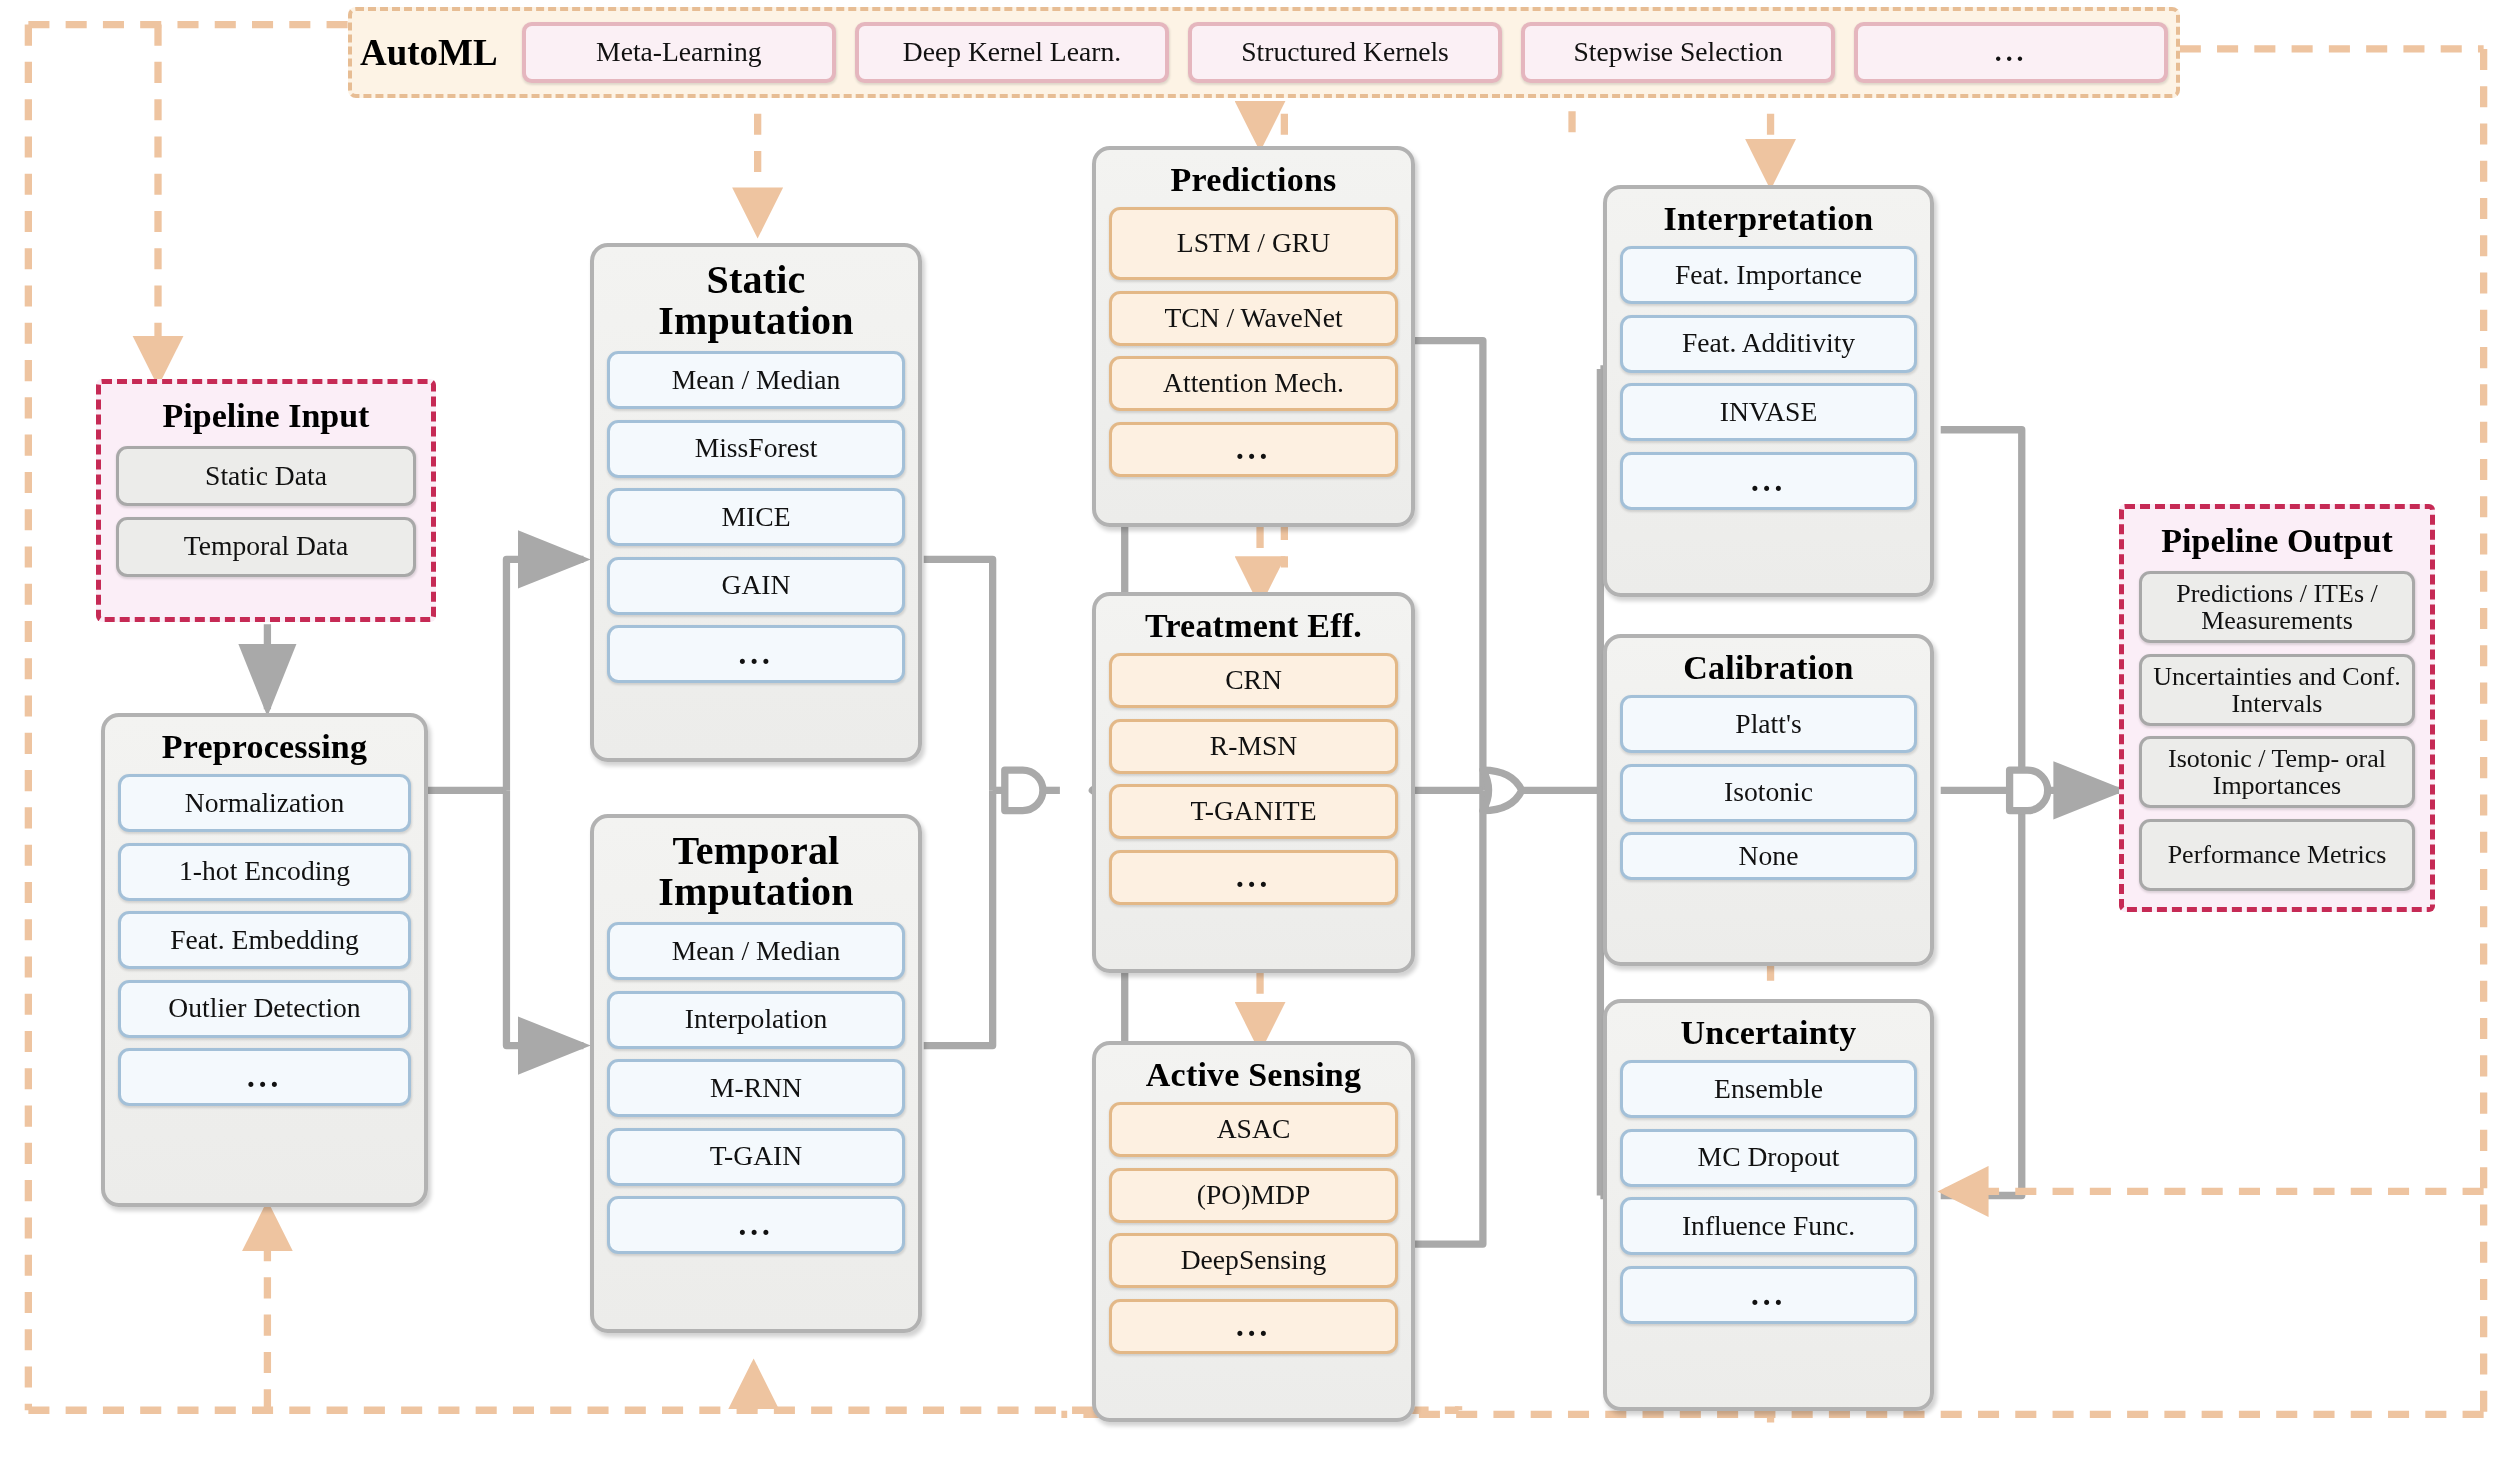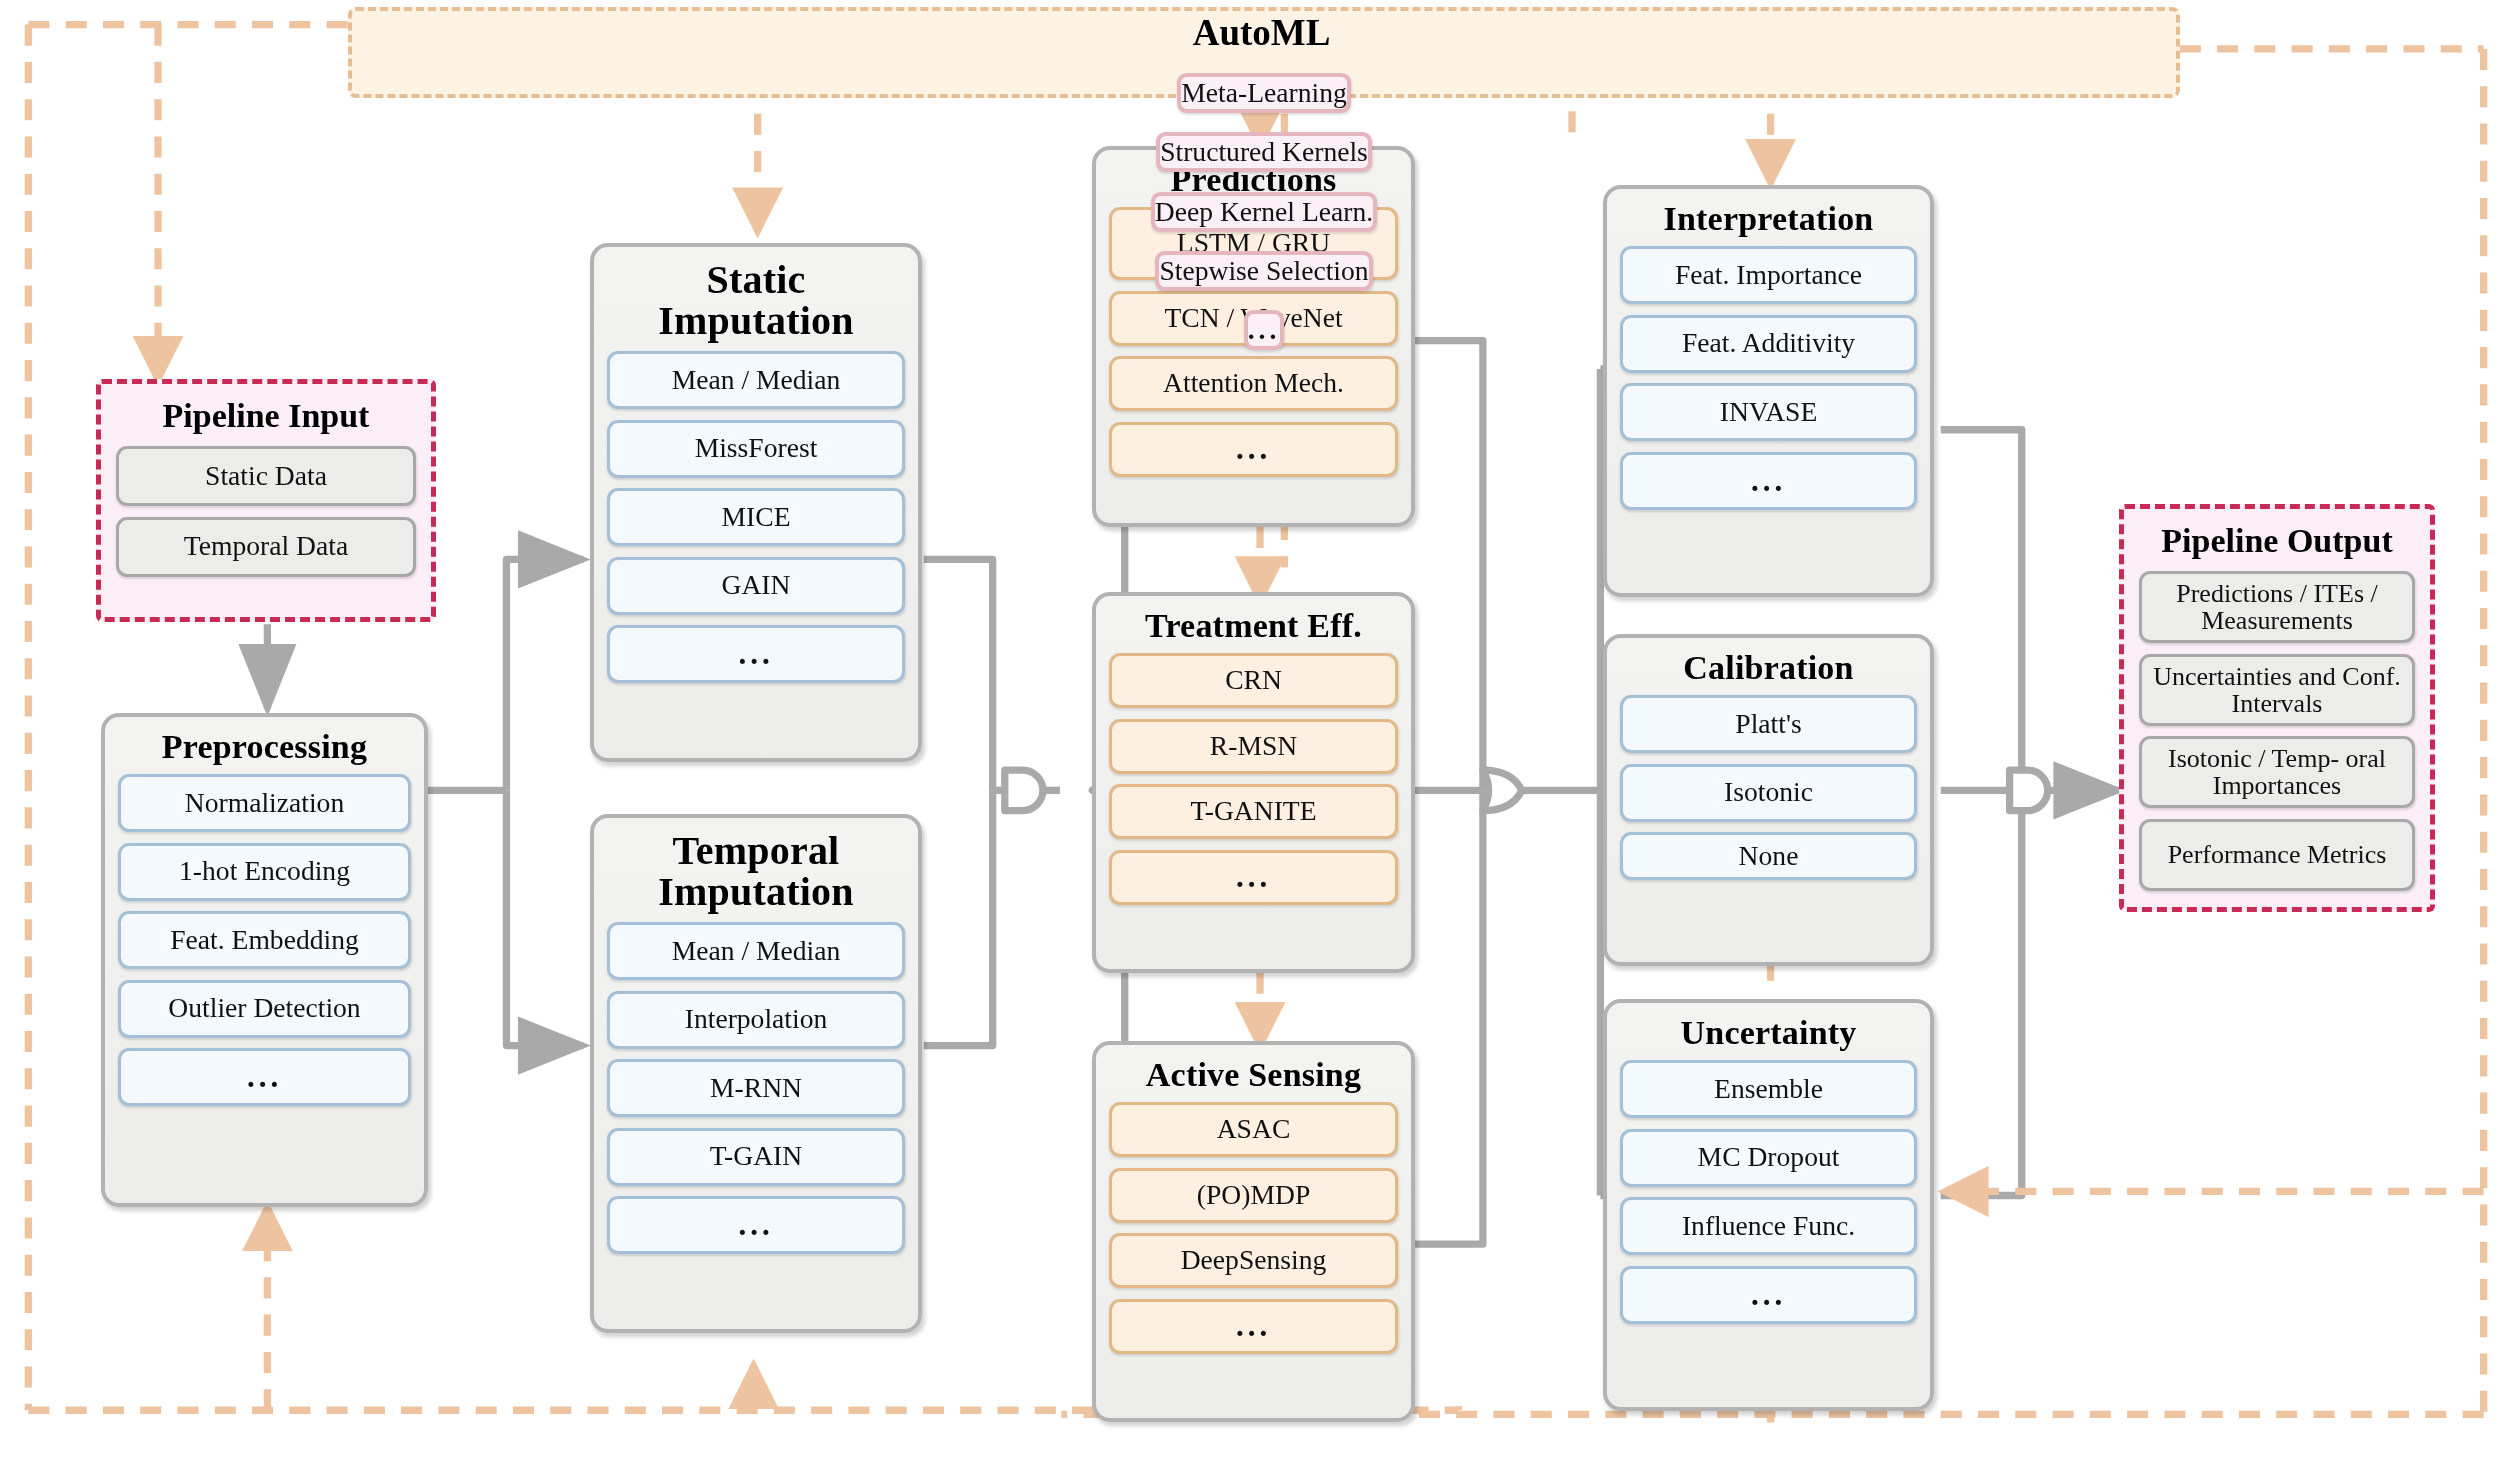--- a/index.html
+++ b/index.html
@@ -52,23 +52,22 @@
   }
   .pinkbox .title{text-align:center;font-weight:bold;font-size:34px;margin:4.9px 0 11.3px 0;color:#000;}
 
   .automl{
     position:absolute;box-sizing:border-box;
     background:#fdf3e5;
     border:4.9px dashed #e7bd94;
     border-radius:8px;
     z-index:7;
     display:flex;align-items:center;
-    padding:0 18px;
+    padding:0 8px;
     gap:19.4px;
-    flex-direction:column;
   }
   .automl .label{font-size:37px;font-weight:bold;color:#000;white-space:nowrap;margin-right:4.9px;}
   .automl .chip{
     flex:1 1 0;height:53px;border-radius:9.7px;
     background:#fbf0f5;border:4px solid #e5b6be;
     display:flex;align-items:center;justify-content:center;
     font-size:27.6px;color:#111;box-shadow:0.8px 1.6px 2.4px rgba(0,0,0,.12);
     white-space:nowrap;
   }
 
@@ -158,22 +157,22 @@
       <path d="M3065,1745 L1310,1745"></path>
       <path d="M1310,1745 L1310,1745"></path>
       <path d="M3065,1470 L2400,1470" marker-end="url(#ao)"></path>
       <path d="M2690,60 L3065,60"></path>
     </g>
   </svg>
 
   <div class="automl" style="left:348px;top:6.5px;width:1832px;height:91px;">
     <span class="label">AutoML</span>
     <div class="chip">Meta-Learning</div>
+    <div class="chip">Deep Kernel Learn.</div>
     <div class="chip">Structured Kernels</div>
-    <div class="chip">Deep Kernel Learn.</div>
     <div class="chip">Stepwise Selection</div>
     <div class="chip ellipsis">...</div>
   </div>
 
   <div class="pinkbox" style="left:96px;top:379px;width:340px;height:243px;">
     <div class="title">Pipeline Input</div>
     <div class="item grey" style="height:60px;">Static Data</div>
     <div class="item grey" style="height:60px;">Temporal Data</div>
   </div>
 

